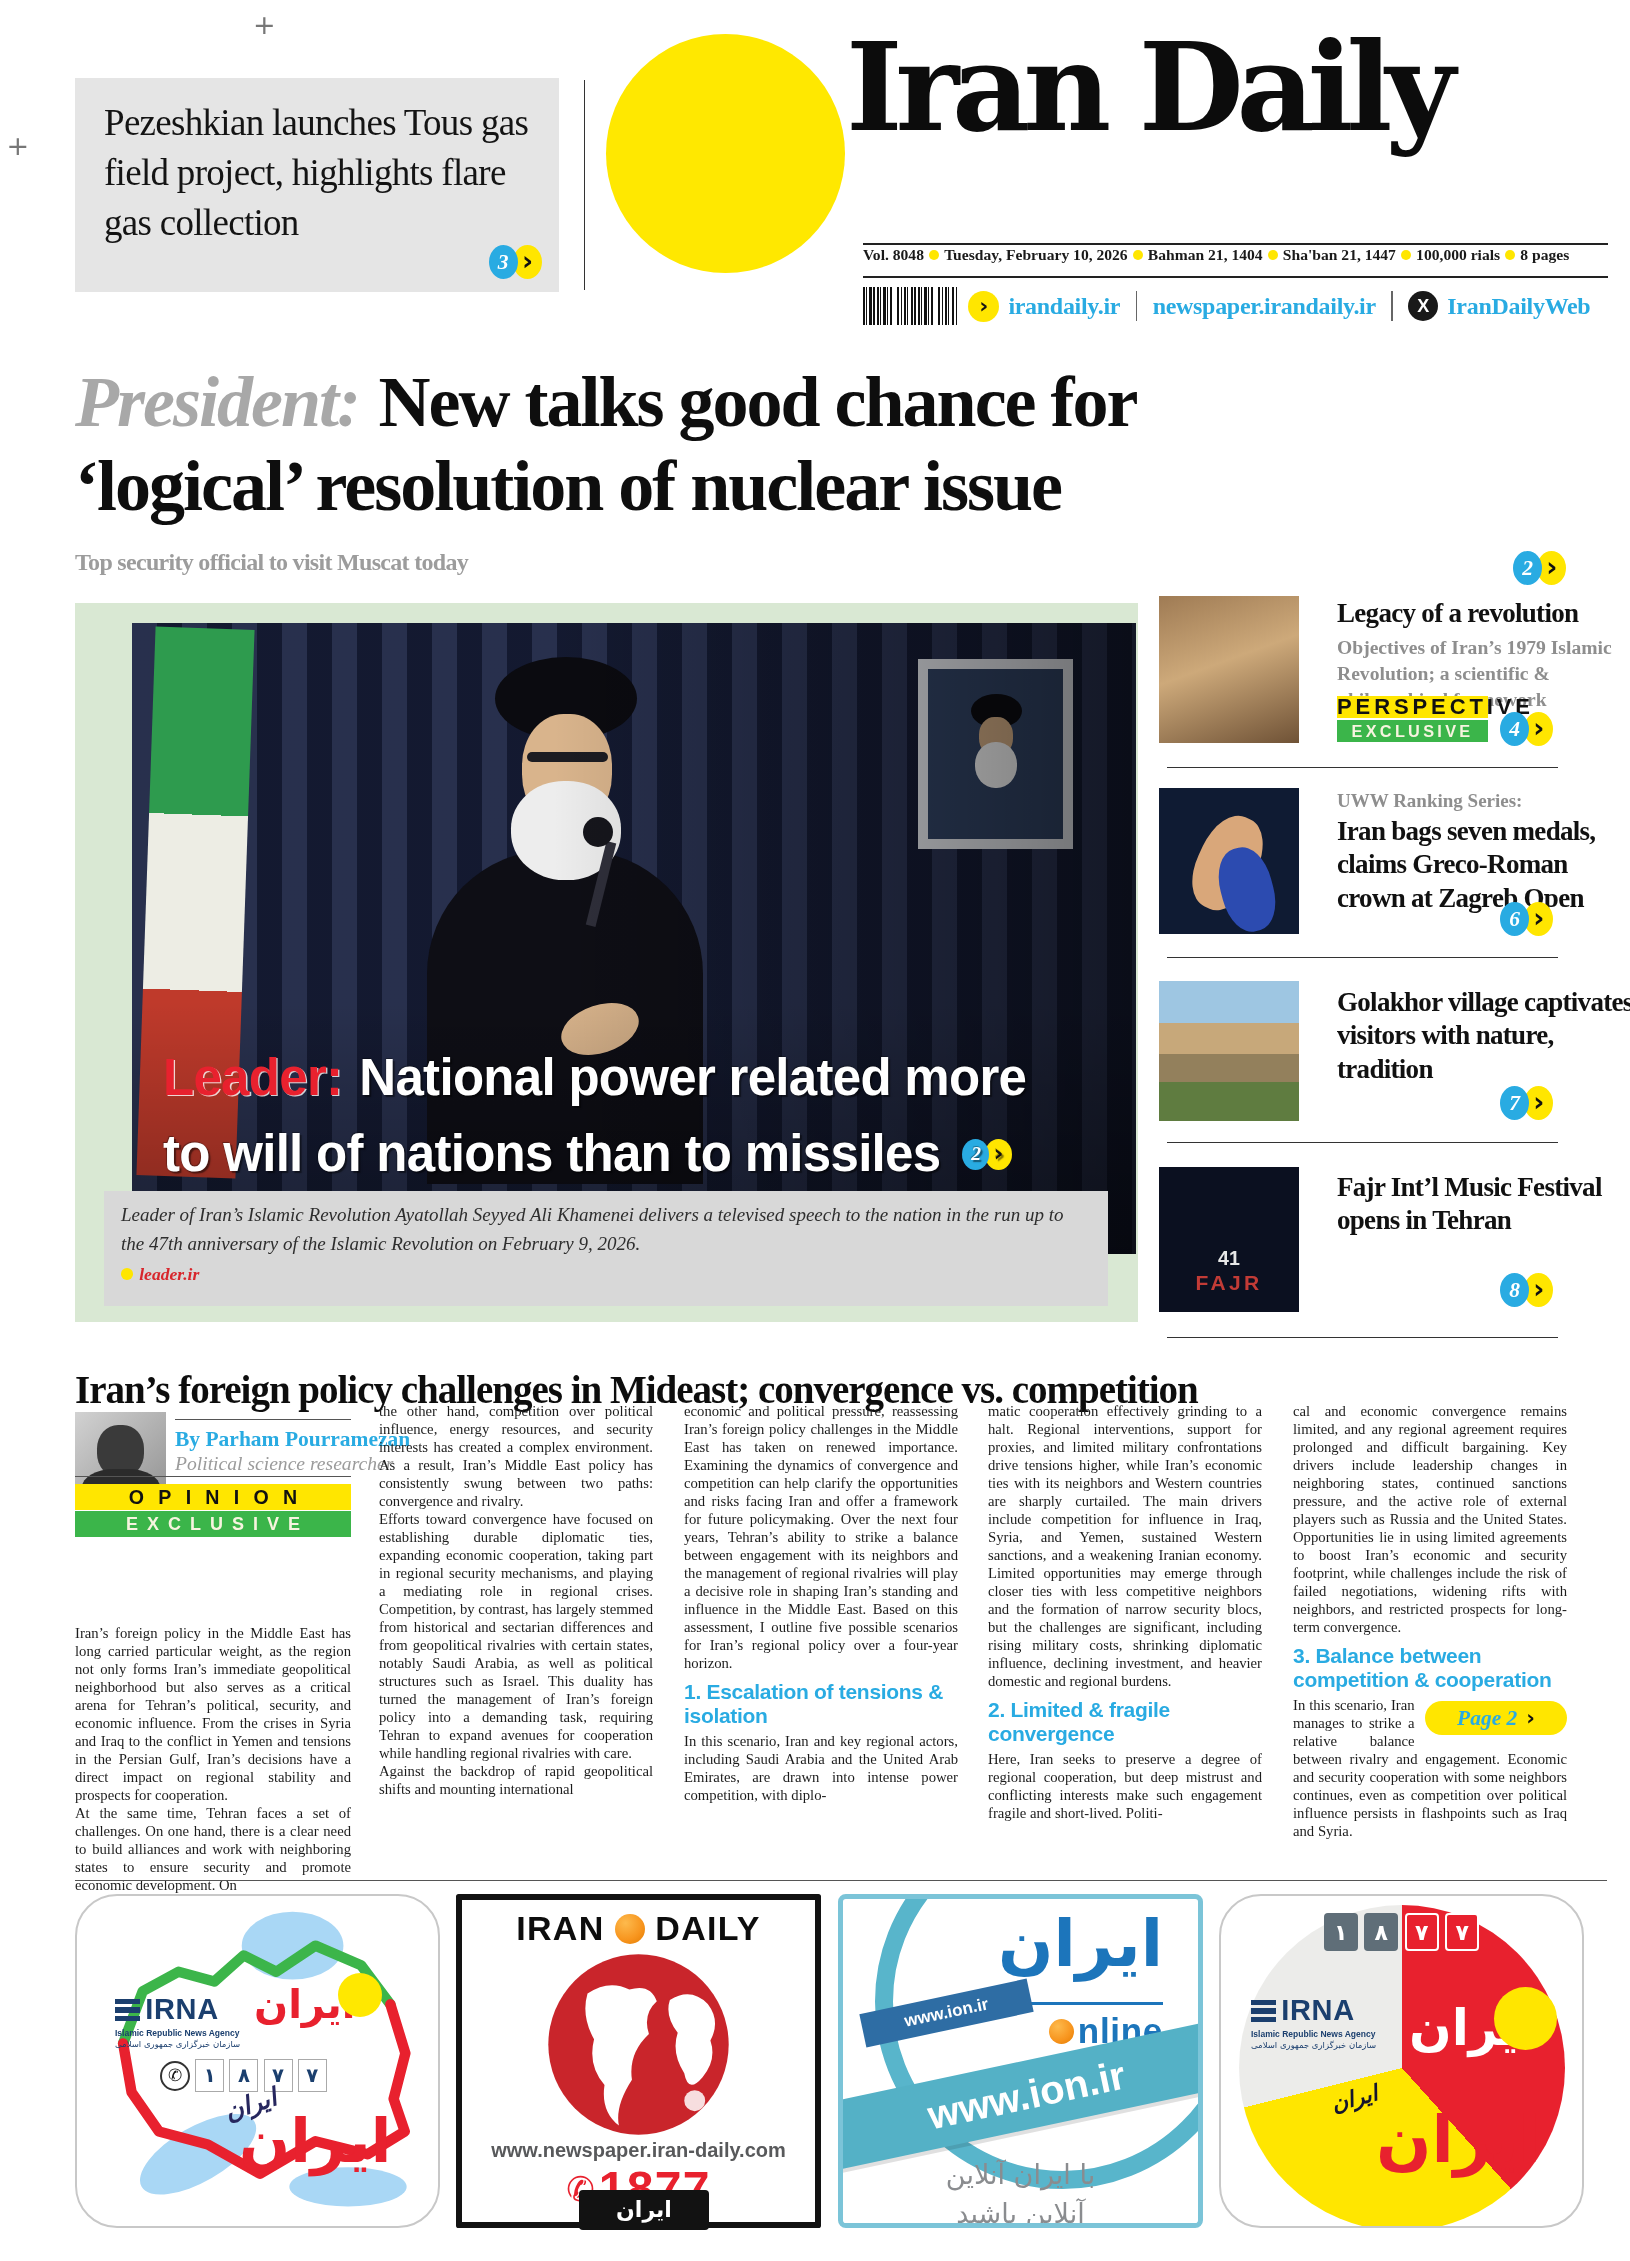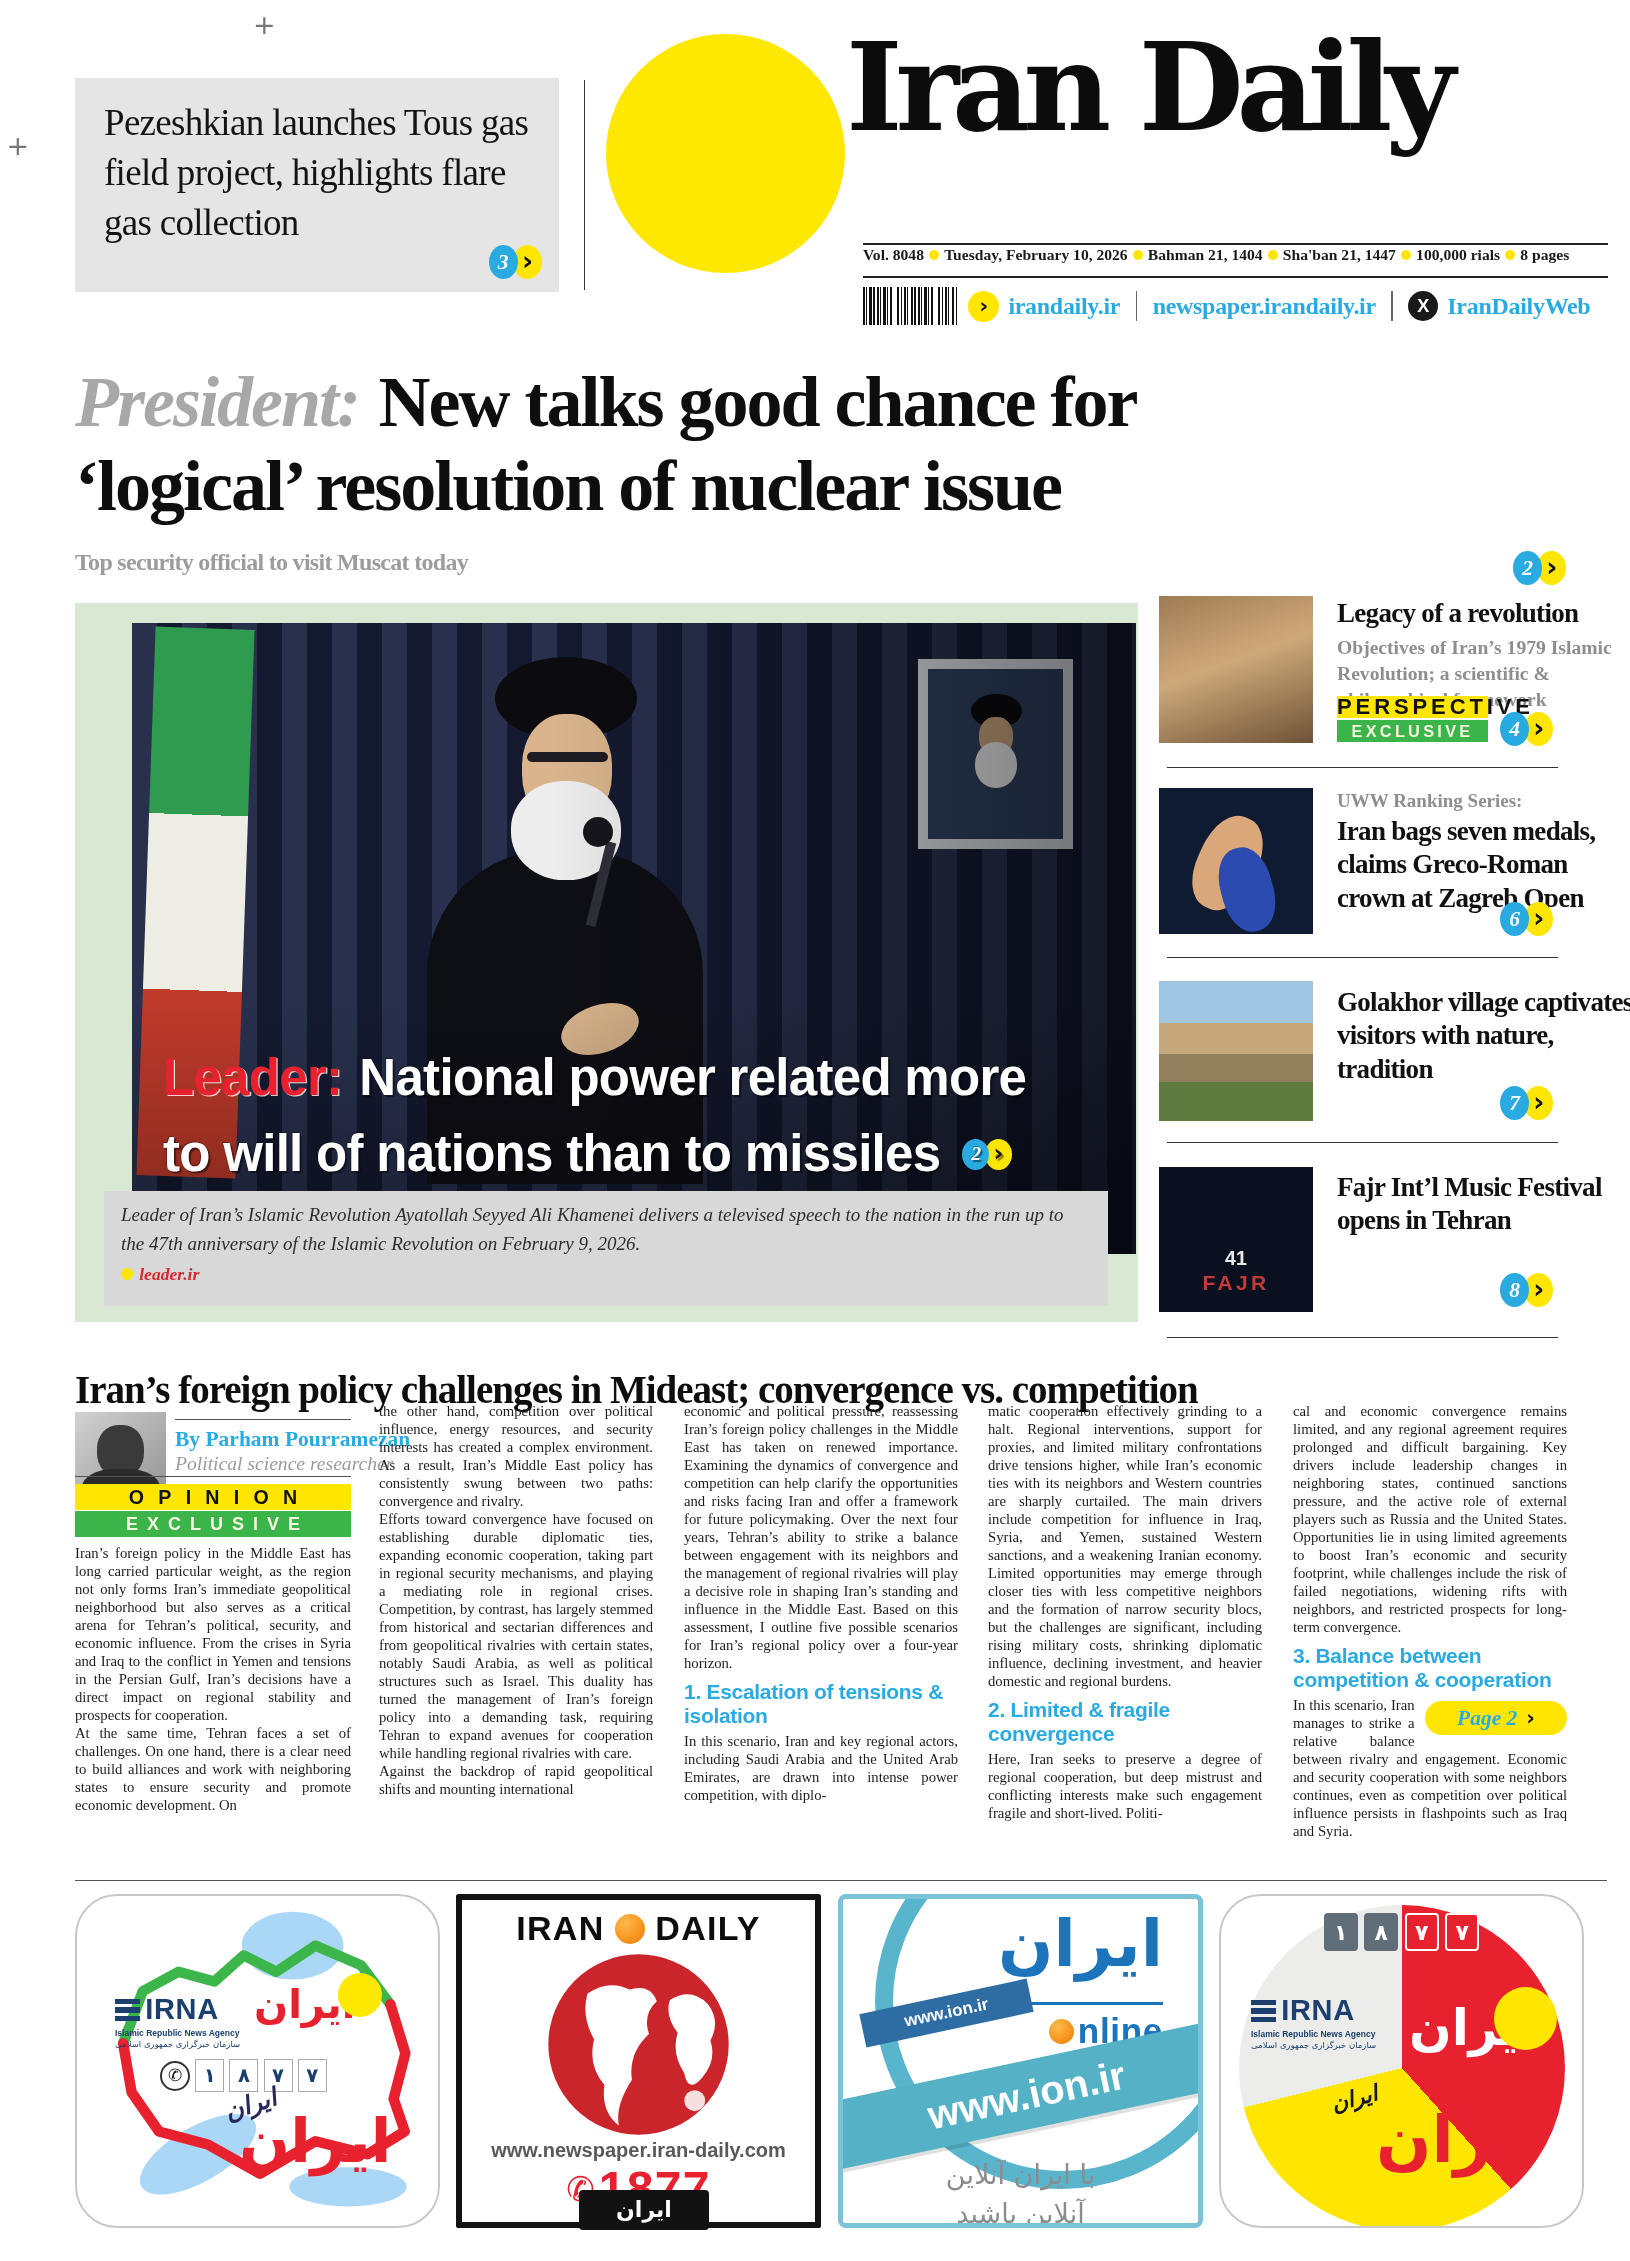--- a/index.html
+++ b/index.html
@@ -69,21 +69,21 @@
        text-shadow:2px 2px 1.3px rgba(0,0,0,.5),-0.7px -0.7px 0.7px rgba(0,0,0,.35);}
   .ovk{color:#E8212E;text-shadow:1.3px 1.3px 0 rgba(255,255,255,.8);margin-right:17px;}
   #ovl .l2{display:flex;align-items:center;gap:22px;}
   #captionBar{position:absolute;left:29px;top:588px;width:1004px;height:115px;background:#D8D8D8;
               padding:10.4px 17px;box-sizing:border-box;}
   #caption{margin:0;font:italic 19px/1.5 "Liberation Serif",serif;color:#2E2E2E;}
   #credit{display:flex;align-items:center;margin-top:5.2px;}
   .cdot{width:11.7px;height:11.7px;background:#FFE600;border-radius:50%;margin-right:6.5px;}
   #creditTxt{font:italic 700 17.6px "Liberation Serif",serif;color:#D8262C;}
   
-  .sbThumb{position:absolute;left:1159px;width:154px;overflow:hidden;}
+  .sbThumb{position:absolute;left:1159px;width:140px;overflow:hidden;}
   #sb1t{top:596px;height:147px;background:linear-gradient(160deg,#9F7B54,#CDA97A 45%,#6F5236);}
   #sb2t{top:788px;height:146px;background:#0F1B33;}
   .wrA{position:absolute;left:39px;top:26px;width:59px;height:98px;background:#D9A77A;border-radius:45%;transform:rotate(25deg);}
   .wrB{position:absolute;left:62px;top:59px;width:52px;height:85px;background:#2C4BB0;border-radius:45%;transform:rotate(-15deg);}
   #sb3t{top:981px;height:140px;background:linear-gradient(180deg,#9EC6E2 0 30%,#C7A87A 30% 52%,#93805C 52% 72%,#5F7C40 72%);}
   #sb4t{top:1167px;height:145px;background:#0B1020;display:flex;flex-direction:column;align-items:center;justify-content:flex-end;padding-bottom:17px;box-sizing:border-box;gap:1.3px;}
   .fj41{color:#E8E8E8;font:700 19.6px "Liberation Sans",sans-serif;}
   .fjName{color:#C23B36;font:700 21px "Liberation Sans",sans-serif;letter-spacing:3.3px;}
   .sbTitle{position:absolute;left:1337px;width:287px;font-size:27px;font-weight:700;line-height:1.24;letter-spacing:-0.7px;color:#111;}
   #sb1title{top:597px;}
@@ -105,21 +105,21 @@
   #byRule1{position:absolute;left:175px;top:1419px;width:176px;height:1.3px;background:#555;}
   #byName{position:absolute;left:175px;top:1427px;font:700 21.5px "Liberation Serif",serif;color:#29ABE2;}
   #byRole{position:absolute;left:175px;top:1453px;font:italic 19.6px "Liberation Serif",serif;color:#9B9B9B;}
   #byRule2{position:absolute;left:75px;top:1476px;width:276px;height:1.3px;background:#555;}
   #tagOpinion{position:absolute;left:75px;top:1484px;width:276px;height:26px;background:#FFE600;color:#111;
               font:700 19.6px/26px "Liberation Sans",sans-serif;text-align:center;letter-spacing:14.3px;text-indent:14.3px;}
   #tagExcl2{position:absolute;left:75px;top:1511px;width:276px;height:26px;background:#3BB54A;color:#F7F4DF;
             font:700 18px/26px "Liberation Sans",sans-serif;text-align:center;letter-spacing:9px;text-indent:9px;}
   .col{position:absolute;width:274px;font-size:14.7px;line-height:18px;text-align:justify;color:#1c1c1c;}
   .col p{margin:0;}
-  #col1{left:75px;top:1544px;width:276px;}
+  #col1{left:75px;top:1624px;width:276px;}
   #col2{left:379px;top:1402px;} #col3{left:684px;top:1402px;} #col4{left:988px;top:1402px;} #col5{left:1293px;top:1402px;}
   .colh{color:#29ABE2;font:700 21px/1.15 "Liberation Sans",sans-serif;margin:7.8px 0 3.9px;text-align:left;letter-spacing:-0.3px;}
   #pill{float:right;width:142px;height:34px;background:#FFE600;border-radius:18px;display:flex;align-items:center;
         justify-content:center;gap:9px;margin:5.2px 0 5.2px 10.4px;}
   #pill .pt{font:italic 700 21.5px "Liberation Serif",serif;color:#29ABE2;}
   #pill .pc{font:700 21px "DejaVu Sans",sans-serif;color:#111;}
   #adRule{position:absolute;left:75px;top:1880px;width:1532px;height:1.3px;background:#555;}
   
   .ad{position:absolute;top:1894px;width:365px;height:334px;background:#fff;box-sizing:border-box;}
   #ad1{left:75px;border:2px solid #C8C8C8;border-radius:42px;overflow:hidden;}

